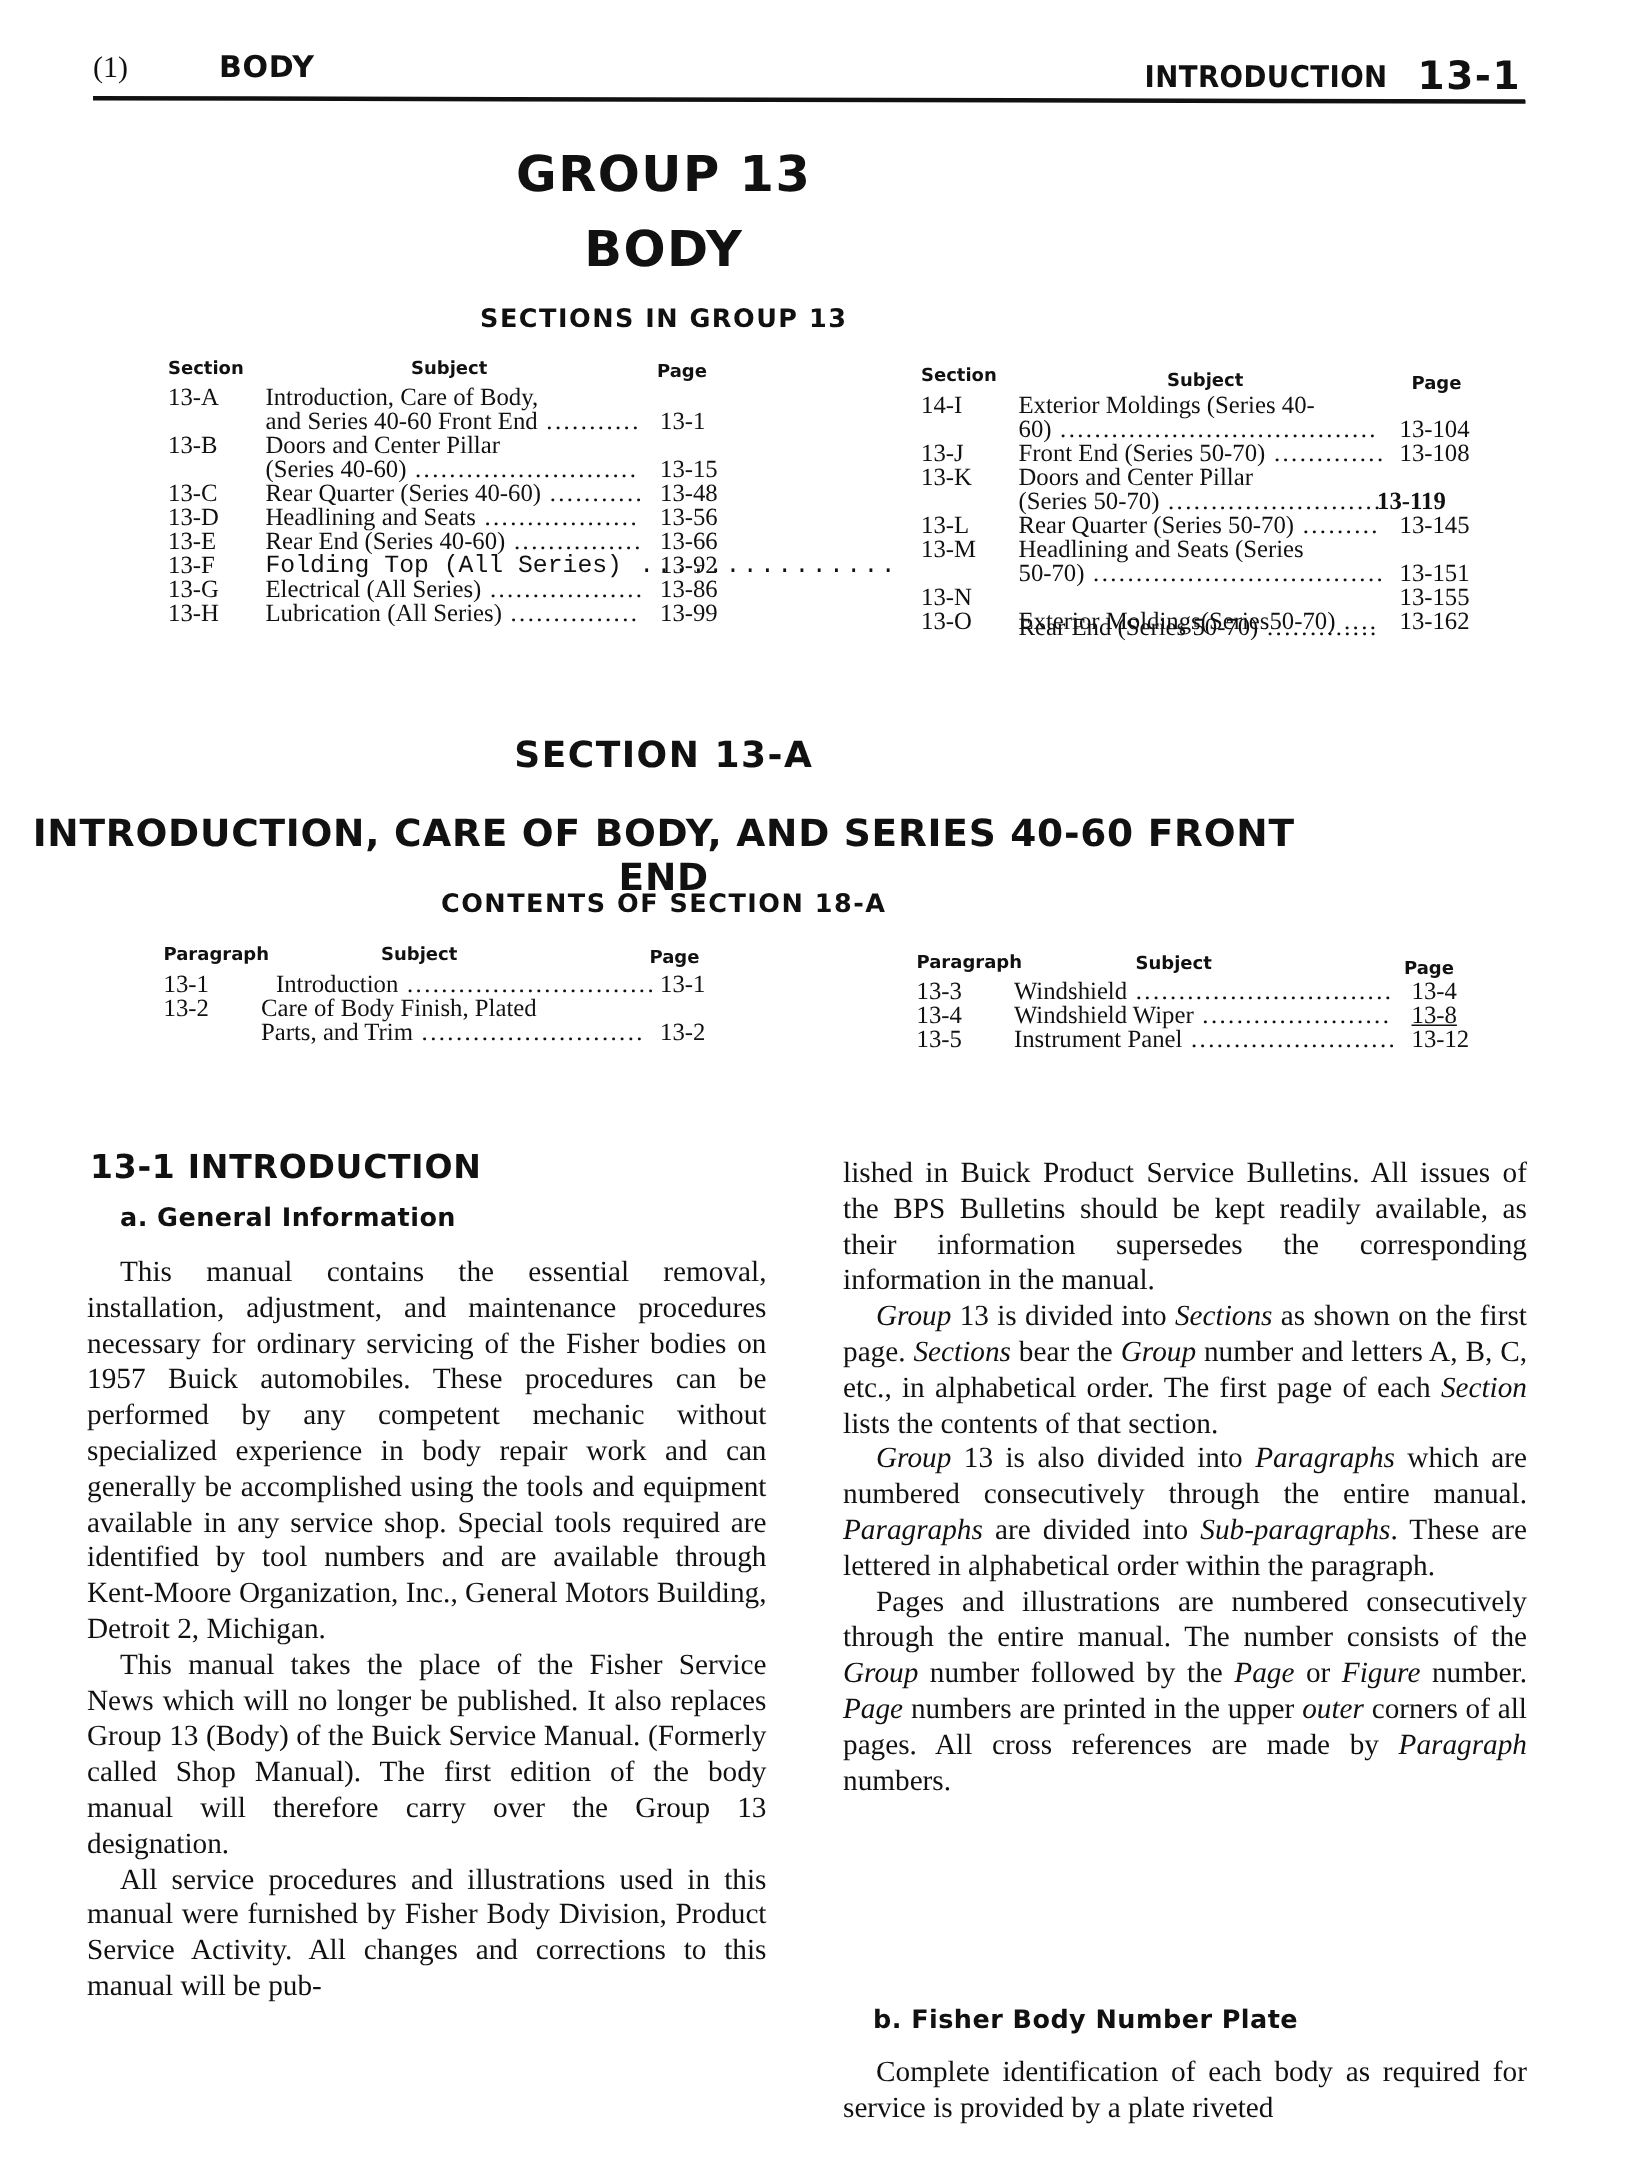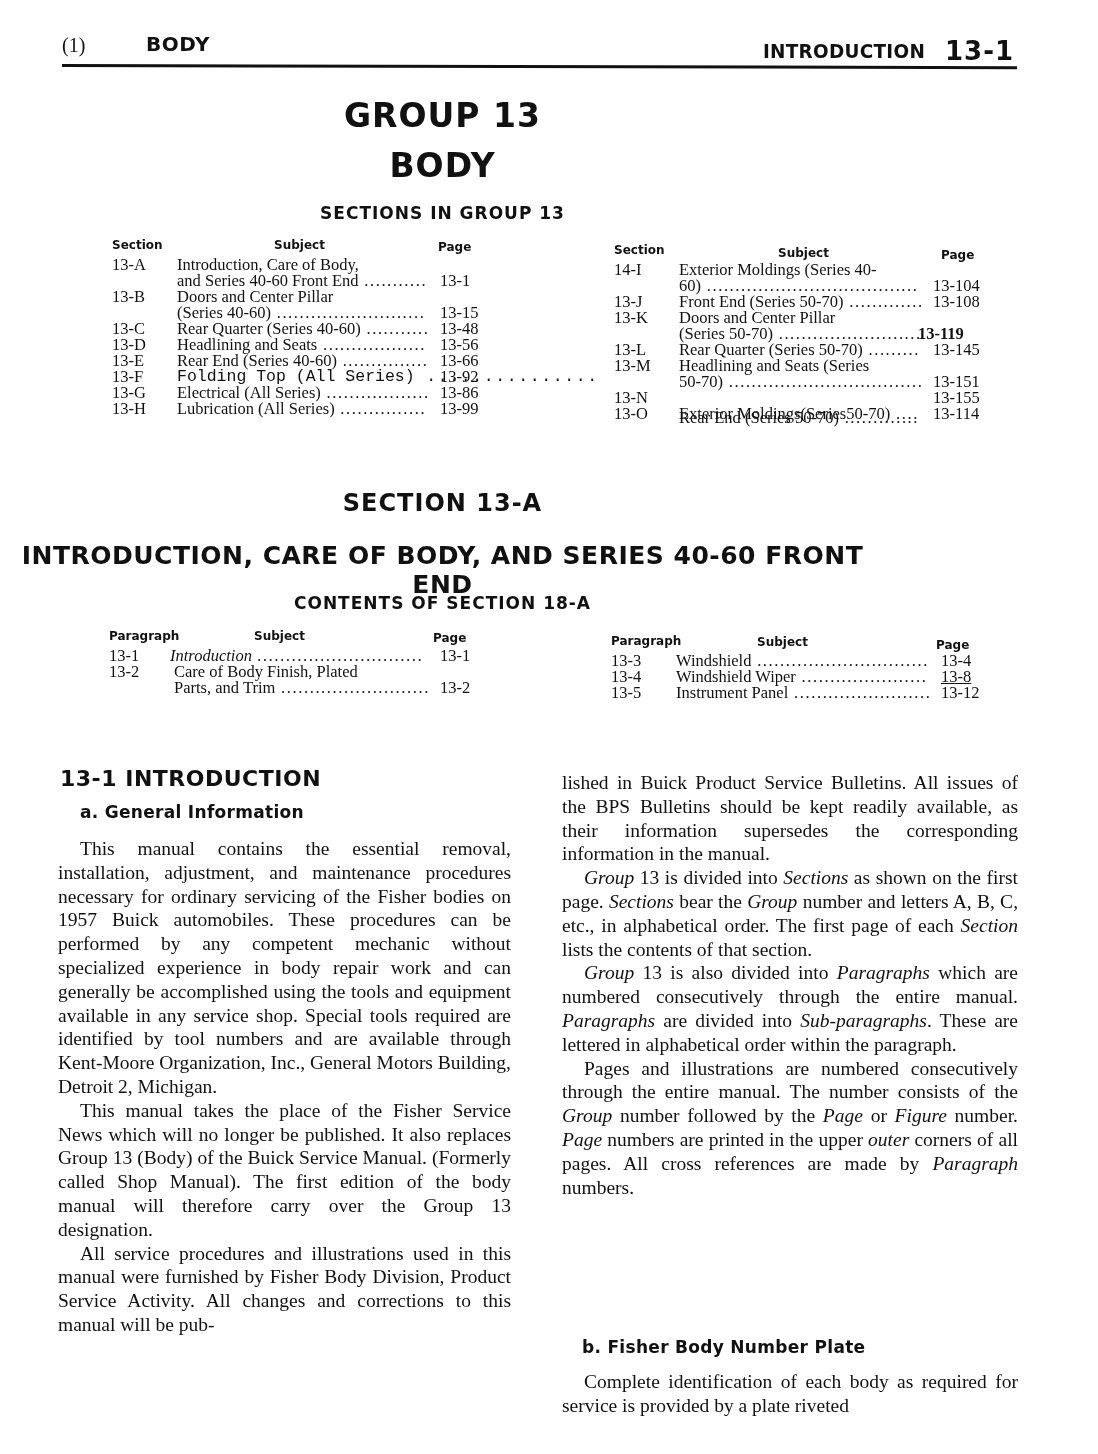--- a/index.html
+++ b/index.html
@@ -143,35 +143,35 @@
       <span class="pg" style="left: 319px;">13-151</span>
     </div>
     <div class="row" style="top: 147px;">
       <span class="num">13-N</span>
       <span class="subj" style="left: 65px; margin-top: 20px;">Rear End (Series 50-70)<span class="dots"> .............</span></span>
       <span class="pg" style="left: 319px;">13-155</span>
     </div>
     <div class="row" style="top: 163px;">
       <span class="num">13-O</span>
       <span class="subj" style="left: 65px;">Exterior Moldings(Series50-70)<span class="dots"> ....</span></span>
-      <span class="pg" style="left: 319px;">13-114</span>
+      <span class="pg" style="left: 319px;">13-162</span>
     </div>
   </div>
 
 <div class="abs sans center section-title">SECTION 13-A</div>
 <div class="abs sans center section-subtitle">INTRODUCTION, CARE OF BODY, AND SERIES 40-60 FRONT END</div>
 <div class="abs sans center contents-heading">CONTENTS OF SECTION 18-A</div>
 
 <div class="toc serif" id="contents-left" style="left:109px; top:629px; width:370px; height:80px;">
   <div class="th sans" style="left:0; top:0;">Paragraph</div>
   <div class="th sans" style="left:145px; top:0;">Subject</div>
   <div class="th sans" style="left:324px; top:2px;">Page</div>
 <div class="row" style="top: 19px;">
       <span class="num">13-1</span>
-      <span class="subj" style="left: 61px; font-style: italic;">Introduction<span class="dots"> .............................</span></span>
+      <span class="subj" style="left: 75px;">Introduction<span class="dots"> .............................</span></span>
       <span class="pg" style="left: 331px;">13-1</span>
     </div>
     <div class="row" style="top: 35px;">
       <span class="num">13-2</span>
       <span class="subj" style="left: 65px;">Care of Body Finish, Plated</span>
     </div>
     <div class="row" style="top: 51px;">
       <span class="subj" style="left: 65px;">Parts, and Trim<span class="dots"> ..........................</span></span>
       <span class="pg" style="left: 331px;">13-2</span>
     </div>

